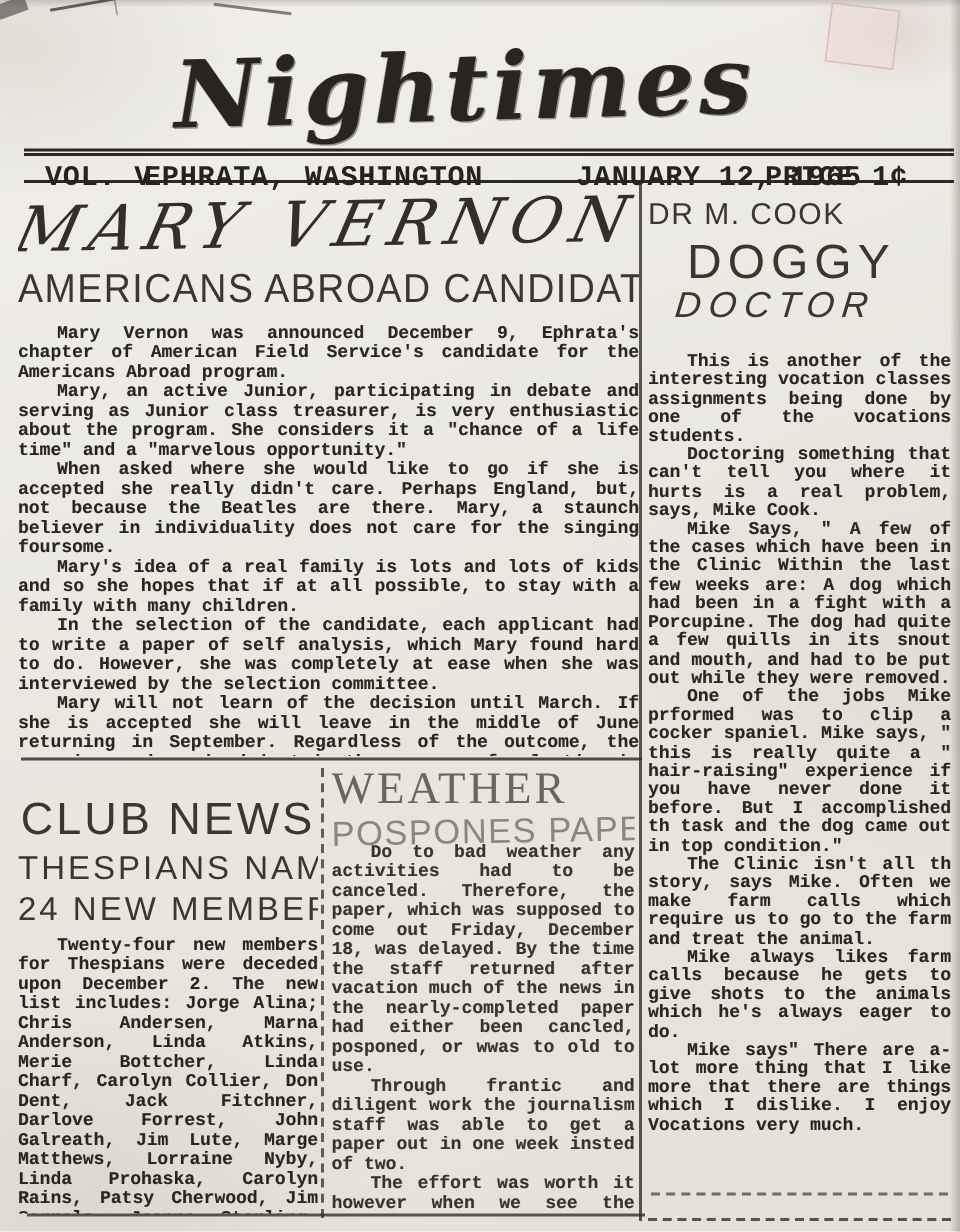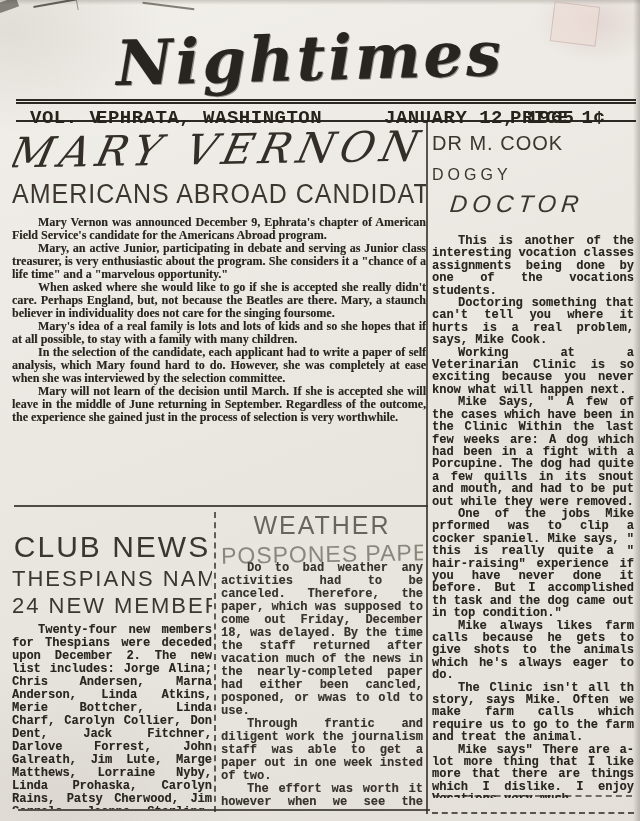--- a/index.html
+++ b/index.html
@@ -87,43 +87,43 @@
   .col-mary{ position:absolute; left:12px; top:124px; width:414px; height:380px; overflow:hidden; }
   .col-mary .script-head{
     font-size:42px; letter-spacing:6px; text-align:center;
     transform:skewX(-14deg) rotate(-1deg); height:52px; line-height:52px;
   }
   .col-mary .caps-head{
     font-size:25px; letter-spacing:1px; text-align:center;
     height:34px; line-height:34px; transform:scaleY(1.08);
   }
   .col-mary .body-text{ margin-top:6px; }
-  .col-mary .body-text p{ line-height:13px;font-family:Liberation Serif, serif; }
+  .col-mary .body-text p{ line-height:13px; }
 
   
   .col-cook{ position:absolute; left:432px; top:126px; width:202px; height:672px; overflow:hidden; }
   .col-cook .hand.l1{ font-size:20px; letter-spacing:1px; height:34px; line-height:34px; }
-  .col-cook .hand.l2{ font-size:16px; letter-spacing:4px; height:29px; line-height:29px; }
+  .col-cook .hand.l2{ font-size:32px; letter-spacing:4px; height:29px; line-height:29px; margin-left:26px; }
   .col-cook .hand.l3{ font-size:24px; letter-spacing:5px; height:30px; line-height:30px; margin-left:18px;
                       font-style:italic; transform:skewX(-6deg); }
   .col-cook .body-text{ margin-top:16px; }
   .col-cook .body-text p{ line-height:12.4px; }
 
   
   .col-club{ position:absolute; left:12px; top:509px; width:200px; height:300px; overflow:hidden; }
   .col-club .hand.l1{ font-size:30px; letter-spacing:2px; text-align:center; height:36px; line-height:36px;margin-top:20px; }
   .col-club .hand.l2{ font-size:22px; letter-spacing:2px; height:27px; line-height:27px; }
   .col-club .hand.l3{ font-size:22px; letter-spacing:2px; height:27px; line-height:27px; }
   .col-club .body-text{ margin-top:5px; }
   .col-club .body-text p{ line-height:13px; }
 
   
   .col-weather{ position:absolute; left:221px; top:509px; width:202px; height:300px; overflow:hidden; }
-  .col-weather .hand.l1{ font-size:25px; letter-spacing:2px; text-align:center; height:33px; line-height:33px;
-                         color:#554f45; opacity:.85; }
+  .col-weather .hand.l1{ font-size:30px; letter-spacing:2px; text-align:left; height:33px; line-height:33px;
+                         color:#554f45; opacity:.85;font-family:Liberation Serif, serif; }
   .col-weather .hand.l2{ font-size:23px; letter-spacing:1px; text-align:center; height:24px; line-height:24px;
                          color:#655e52; opacity:.7; transform:rotate(-1deg); margin-bottom:-4px; }
   .col-weather .body-text p{ line-height:13px; color:#38332b; }
 </style>
 </head>
 <body>
 
 <div class="page">
 
   <div class="scan-edge-top"></div>
@@ -162,25 +162,24 @@
       </div>
   </section>
 
   <section class="col-cook">
     <h2 class="hand l1">DR M. COOK</h2>
     <h3 class="hand l2">DOGGY</h3>
     <h3 class="hand l3">DOCTOR</h3>
     <div class="body-text">
         <p>This is another of the interesting vocation classes assignments being done by one of the vocations students.</p>
         <p>Doctoring something that can't tell you where it hurts is a real problem, says, Mike Cook.</p>
-        <p>Working at a Veterinarian Clinic is so exciting because you never know what will happen next.</p>
         <p>Mike Says, " A few of the cases which have been in the Clinic Within the last few weeks are: A dog which had been in a fight with a Porcupine. The dog had quite a few quills in its snout and mouth, and had to be put out while they were removed.</p>
         <p>One of the jobs Mike prformed was to clip a cocker spaniel. Mike says, " this is really quite a " hair-raising" experience if you have never done it before. But I accomplished th task and the dog came out in top condition."</p>
+        <p>The Clinic isn't all th story, says Mike. Often we make farm calls which require us to go to the farm and treat the animal.</p>
         <p>Mike always likes farm calls because he gets to give shots to the animals which he's always eager to do.</p>
-        <p>The Clinic isn't all th story, says Mike. Often we make farm calls which require us to go to the farm and treat the animal.</p>
         <p>Mike says" There are a-lot more thing that I like more that there are things which I dislike. I enjoy Vocations very much.</p>
       </div>
   </section>
 
   <section class="col-club">
     <h2 class="hand l1">CLUB NEWS</h2>
     <h3 class="hand l2">THESPIANS NAME</h3>
     <h3 class="hand l3">24 NEW MEMBERS</h3>
     <div class="body-text">
         <p>Twenty-four new members for Thespians were deceded upon December 2. The new list includes: Jorge Alina; Chris Andersen, Marna Anderson, Linda Atkins, Merie Bottcher, Linda Charf, Carolyn Collier, Don Dent, Jack Fitchner, Darlove Forrest, John Galreath, Jim Lute, Marge Matthews, Lorraine Nyby, Linda Prohaska, Carolyn Rains, Patsy Cherwood, Jim Sorrels, Jeanne Sterling, Frances Yenter, Larry Young. Membership Fee for Thespians is $1.50.</p>

